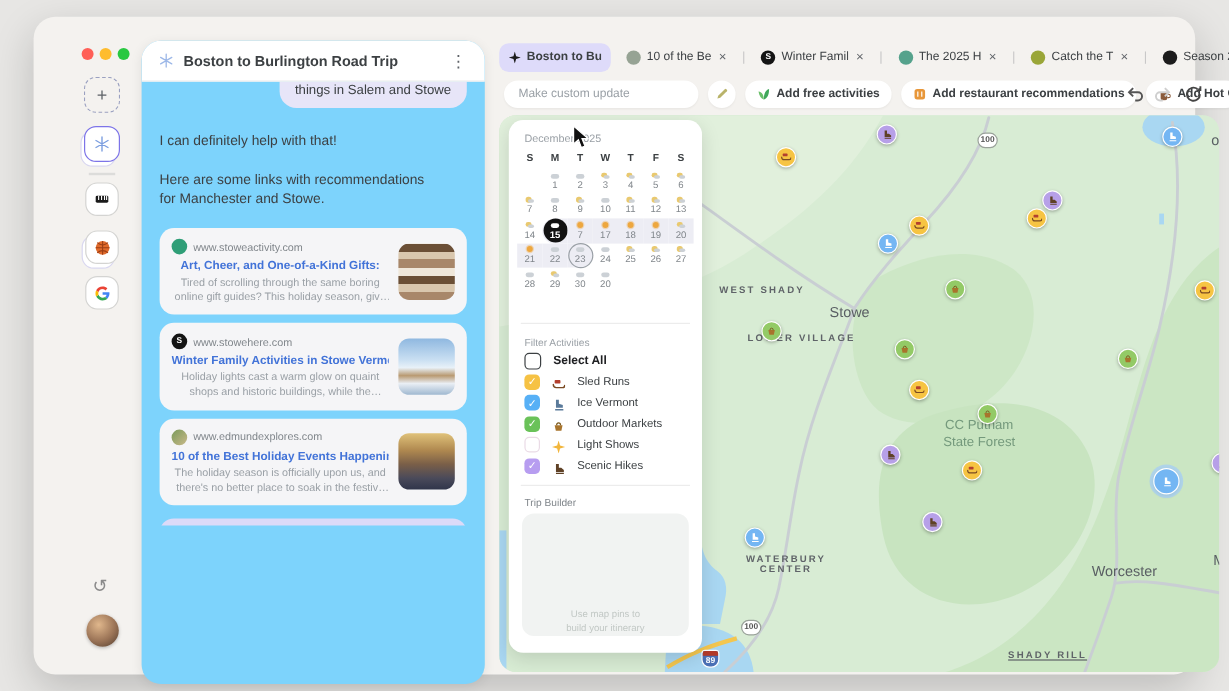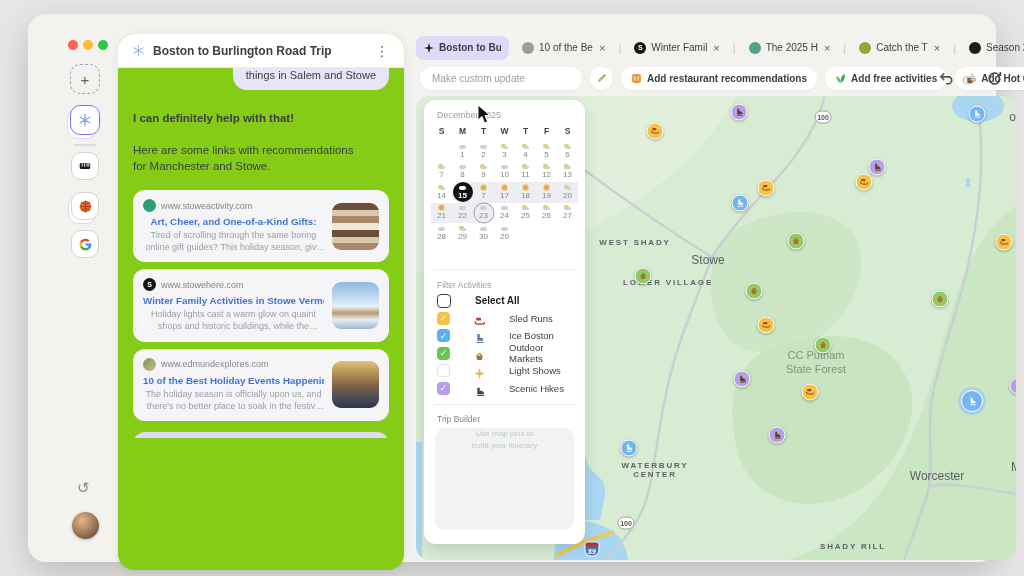--- a/index.html
+++ b/index.html
@@ -14,28 +14,28 @@
   .side-btn { position:absolute; width:30px; height:30px; border-radius:10px; background:#fff; border:1.4px solid #d4d4d2; display:flex; align-items:center; justify-content:center; }
   .side-btn.dashed { border:1.5px dashed #9aa0c0; background:transparent; color:#5f6368; font-size:15px; }
   .side-btn.active { border:1.8px solid #7d74e8; z-index:2; }
   .ghost { position:absolute; width:30px; height:30px; border-radius:10px; border:1.4px solid #d9d7f0; background:#fff; }
   .side-divider { position:absolute; left:46px; top:130px; width:22px; height:1.5px; background:#dcdcda; }
   .history-btn { position:absolute; left:49px; top:465px; font-size:15px; color:#8a8a8a; cursor:default; }
   .avatar { position:absolute; left:44px; top:498px; width:27px; height:27px; border-radius:50%;
             background:radial-gradient(circle at 38% 32%, #e0b78c, #9a7356 55%, #4e3a2c 100%); box-shadow:0 1px 3px rgba(0,0,0,.25); }
 
   
-  .chat-card { position:absolute; left:90px; top:20px; width:286px; height:536px; background:#84cc16; border-radius:16px; box-shadow:0 2px 10px rgba(0,0,0,.08); overflow:hidden; }
+  .chat-card { position:absolute; left:90px; top:20px; width:286px; height:536px; background:#7dd3fc; border-radius:16px; box-shadow:0 2px 10px rgba(0,0,0,.08); overflow:hidden; }
   .chat-header { position:absolute; top:0; left:0; right:0; height:34px; display:flex; align-items:center; padding:0 12px 0 14px; border-bottom:1px solid #ededed; background:#fff; z-index:5; }
   .chat-title { font-size:12px; font-weight:bold; color:#3c4043; margin-left:8px; flex:1; }
   .kebab { color:#5f6368; font-size:14px; letter-spacing:0; padding:0 3px; }
   .chat-scroll { position:absolute; top:34px; left:0; right:0; bottom:132px; overflow:hidden; padding:0 15px; }
   .bubble { margin:-8px 0 0 auto; width:fit-content; max-width:225px; background:#e7e5f8; border-radius:4px 4px 14px 14px; padding:9px 13px; font-size:11px; color:#3c4043; }
   .msg { font-size:11.5px; color:#3c4043; line-height:1.45; }
-  .msg.m1 { margin-top:20px;font-weight:bold; } .msg.m2 { margin-top:15px; width:235px; }
+  .msg.m1 { margin-top:20px; } .msg.m2 { margin-top:15px; width:235px; }
   .cards { margin-top:15px; display:flex; flex-direction:column; gap:7px; }
   .link-card { background:#f5f5f7; border-radius:12px; padding:9px 10px; display:flex; gap:8px;text-align:center; }
   .lc-body { flex:1; min-width:0; }
   .lc-urlrow { display:flex; align-items:center; gap:5px; }
   .cfav { width:13px; height:13px; border-radius:50%; flex:none; display:flex; align-items:center; justify-content:center; color:#fff; font-size:7px; font-weight:bold; }
   .cfav-green { background:#2f9e77; } .cfav-s { background:#141414; } .cfav-earth { background:linear-gradient(135deg,#7a9a5a,#c9b98a); }
   .lc-url { font-size:9px; color:#80868b; white-space:nowrap; overflow:hidden; }
   .lc-title { font-size:9.8px; font-weight:bold; color:#4273d8; margin:4px 0 2px; white-space:nowrap; overflow:hidden; }
   .lc-desc { font-size:9px; color:#9aa0a6; line-height:1.35; display:-webkit-box; -webkit-line-clamp:2; -webkit-box-orient:vertical; overflow:hidden; }
   .lc-thumb { width:47px; height:47px; border-radius:9px; flex:none; align-self:center; }
@@ -97,30 +97,30 @@
   .cal-cell.ring::before { content:""; position:absolute; width:19px; height:19px; border-radius:50%; border:1.1px solid #9aa0a6; left:50%; top:50%; transform:translate(-50%,-50%); }
   .wx { position:relative; width:7px; height:5px; z-index:1; }
   .wx-sun::before { content:""; position:absolute; left:1px; top:0; width:5px; height:5px; border-radius:50%; background:#eda73f; box-shadow:0 0 0 1px rgba(237,167,63,.35); }
   .wx-partly::before { content:""; position:absolute; left:0; top:0; width:4.5px; height:4.5px; border-radius:50%; background:#e9c96f; }
   .wx-partly::after { content:""; position:absolute; right:0; bottom:0; width:5px; height:3.2px; border-radius:2px; background:#ccd1d6; }
   .wx-cloud::before { content:""; position:absolute; left:0; top:1px; width:7px; height:4px; border-radius:2.5px; background:#ccd1d6; }
   .wx-snow::before { content:""; position:absolute; left:0; top:1px; width:7px; height:4px; border-radius:2.5px; background:#fff; }
   .pdiv { position:absolute; left:10px; right:10px; height:1px; background:#ececec; }
   .flt-label { position:absolute; left:13px; top:180px; font-size:8.5px; color:#9aa0a6; }
   .flt-list { position:absolute; left:13px; top:194px; right:6px; display:flex; flex-direction:column; gap:4.5px; }
-  .flt-row { display:flex; align-items:center; gap:24px; height:13px; }
+  .flt-row { display:flex; align-items:center; gap:10px; height:13px; }
   .cb { width:13px; height:13px; border-radius:4px; flex:none; display:flex; align-items:center; justify-content:center; color:#fff; font-size:9px; }
   .cb.unchecked { background:#fff; border:1.4px solid #eadbe6; }
   .cb.selectall { width:14px; height:14px; background:#fff; border:1.7px solid #3c4043; }
   .flt-ico { width:11px; height:11px; flex:none; }
   .flt-ico svg { width:11px; height:11px; }
   .flt-name { font-size:9.5px; color:#3c4043; }
   .flt-row.first .flt-name { font-weight:bold; color:#202124; font-size:10px; }
   .tb-label { position:absolute; left:13px; top:314px; font-size:8.5px; color:#80868b; }
-  .tb-box { position:absolute; left:11px; top:328px; width:139px; height:102px; background:#f1f3f2; border-radius:10px; display:flex; align-items:flex-start; justify-content:center; }
+  .tb-box { position:absolute; left:11px; top:328px; width:139px; height:102px; background:#f1f3f2; border-radius:10px; display:flex; align-items:flex-end; justify-content:center; }
   .tb-ph { font-size:8px; color:#c2c8c5; text-align:center; white-space:pre-line; line-height:1.5; }
 
   .cursor { position:absolute; left:449px; top:90px; z-index:50; }
 </style>
 </head>
 <body>
 
 <div class="window">
 
   <span class="dot r"></span>
@@ -263,34 +263,34 @@
     <input class="update-input" placeholder="Make custom update" style="">
     <div class="round-btn">
       <svg width="11" height="11" viewBox="0 0 12 12">
           <path d="M2 10l.7-2.6 6-6a1 1 0 0 1 1.4 0l.5.5a1 1 0 0 1 0 1.4l-6 6Z" fill="#b9b36a"></path>
         </svg>
     </div>
     <div style="display:flex;gap:8px;align-items:center;">
         <div class="chip">
           <span style="width:11px;height:11px;display:inline-flex;flex:none;">
             <svg viewBox="0 0 10 10">
+              <path d="M5 9C5 5 6 2 9 1 9 5 8 8 5 9Z" fill="#3fa75a"></path>
+              <path d="M5 9C5 6 4 3.5 1 3c.5 3.5 2 5.5 4 6Z" fill="#6abf69"></path>
+            </svg>
+          </span>
+          <span>Add free activities</span>
+        </div>
+        <div class="chip">
+          <span style="width:11px;height:11px;display:inline-flex;flex:none;">
+            <svg viewBox="0 0 10 10">
               <rect x="1" y="1" width="8" height="8" rx="2" fill="#e8973a"></rect>
               <path d="M3.5 3v4M6.5 3v4" stroke="#fff" stroke-width=".9"></path>
             </svg>
           </span>
           <span>Add restaurant recommendations</span>
-        </div>
-        <div class="chip">
-          <span style="width:11px;height:11px;display:inline-flex;flex:none;">
-            <svg viewBox="0 0 10 10">
-              <path d="M5 9C5 5 6 2 9 1 9 5 8 8 5 9Z" fill="#3fa75a"></path>
-              <path d="M5 9C5 6 4 3.5 1 3c.5 3.5 2 5.5 4 6Z" fill="#6abf69"></path>
-            </svg>
-          </span>
-          <span>Add free activities</span>
         </div>
         <div class="chip clipped">
           <span style="width:11px;height:11px;display:inline-flex;flex:none;">
             <svg viewBox="0 0 10 10">
               <path d="M2 4h5v4a1.5 1.5 0 0 1-1.5 1.5h-2A1.5 1.5 0 0 1 2 8Z" fill="#8a5a3a"></path>
               <path d="M7 5h1a1.3 1.3 0 0 1 0 2.6H7" fill="none" stroke="#8a5a3a" stroke-width=".8"></path>
             </svg>
           </span>
           <span>Add Hot Co</span>
         </div>
@@ -333,21 +333,21 @@
     <div style="position:absolute;inset:0;">
         <div class="mlabel sm" style="left: 219px; top: 146px;">WEST SHADY</div>
         <div class="mlabel town" style="left: 292px; top: 164px;">Stowe</div>
         <div class="mlabel sm" style="left: 252px; top: 186px;">LOWER VILLAGE</div>
         <div class="mlabel forest" style="left: 400px; top: 266px;">CC Putnam
 State Forest</div>
         <div class="mlabel sm" style="left: 239px; top: 374px;">WATERBURY
 CENTER</div>
         <div class="mlabel town" style="left: 521px; top: 380px;">Worcester</div>
         <div class="mlabel town" style="left: 604px; top: 371px;">MA</div>
-        <div class="mlabel sm" style="left: 437px; top: 450px;">SHADY RILL</div>
+        <div class="mlabel sm" style="left: 457px; top: 450px; text-decoration: underline;">SHADY RILL</div>
         <div class="mlabel town" style="left: 602px; top: 21px;">ore</div>
         <div class="shield" style="left: 407px; top: 21px;">
           <span style="position: relative;">100</span>
         </div>
         <div class="shield" style="left: 210px; top: 427px;">
           <span style="position: relative;">100</span>
         </div>
         <div class="shield interstate" style="left: 176px; top: 453px;">
           <span style="position: relative;">89</span>
         </div>
@@ -628,21 +628,21 @@
                 <path d="M1 5q0 2.3 2.3 2.3H8q1.6 0 1.6-1.6" fill="none" stroke="#7a4a22" stroke-width="1.1" stroke-linecap="round"></path>
               </svg></span>
             <span class="flt-name">Sled Runs</span>
           </div>
           <div class="flt-row">
             <span class="cb" style="background: rgb(87, 176, 246);">✓</span>
             <span class="flt-ico"><svg viewBox="0 0 10 10">
                 <path d="M3 1h2.2v3L8.2 5v2H3z" fill="#5a7a9a"></path>
                 <path d="M2.4 8.6h6.2" stroke="#5a7a9a" stroke-width="1"></path>
               </svg></span>
-            <span class="flt-name">Ice Boston</span>
+            <span class="flt-name">Ice Vermont</span>
           </div>
           <div class="flt-row">
             <span class="cb" style="background: rgb(106, 194, 89);">✓</span>
             <span class="flt-ico"><svg viewBox="0 0 10 10">
                 <path d="M2 4h6l-.9 4.2H2.9z" fill="#a8742c"></path>
                 <path d="M3.5 4a1.5 1.8 0 0 1 3 0" fill="none" stroke="#7a5a20" stroke-width=".9"></path>
               </svg></span>
             <span class="flt-name">Outdoor Markets</span>
           </div>
           <div class="flt-row">

